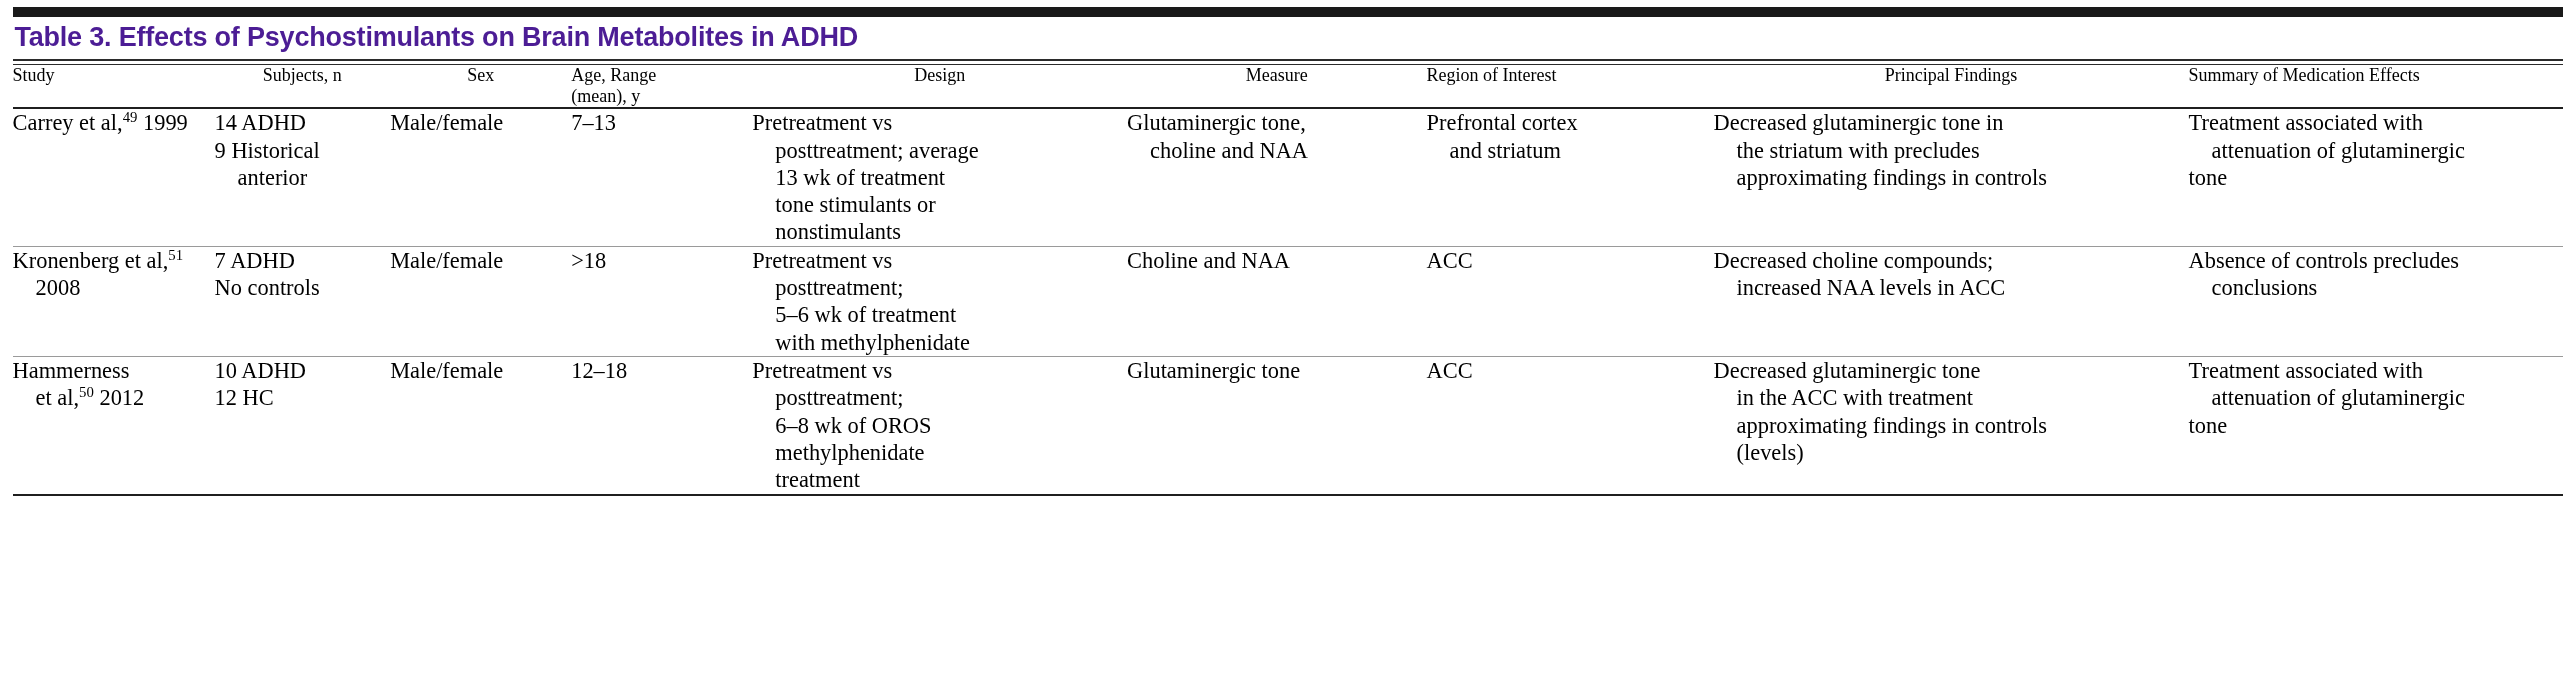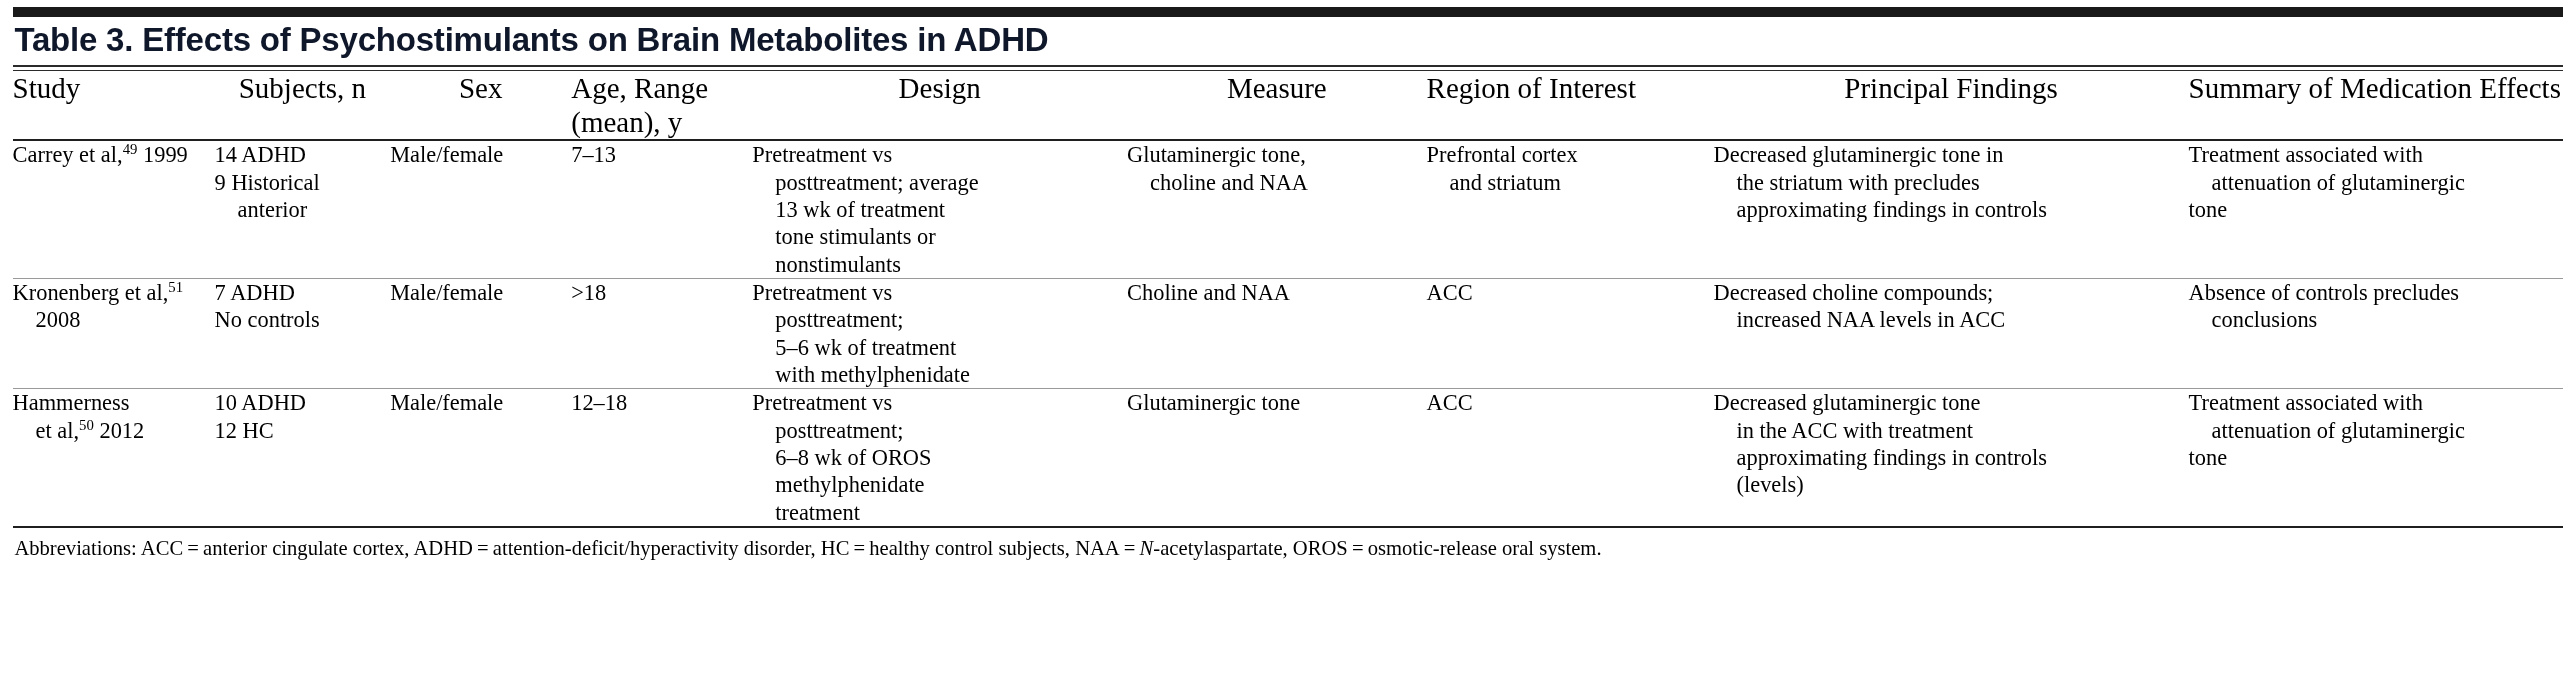--- a/index.html
+++ b/index.html
@@ -25,25 +25,25 @@
   .rule-top {
     height: 10px;
     background: #1a1a1a;
     margin: 7.2px 0 0 0;
   }
 
   
   .table-title {
     font-family: "Liberation Sans", "DejaVu Sans", sans-serif;
     font-weight: bold;
-    font-size: 33px;
+    font-size: 27px;
     line-height: 1.05;
     letter-spacing: -0.2px;
     padding: 6.3px 0 7.2px 1.8px;
-    color: #0f172a;
+    color: #4c1d95;
   }
 
   
   .rule-double {
     border-top: 2.7px solid #2b2b2b;
     border-bottom: 1.8px solid #2b2b2b;
     height: 2.7px;
     margin: 0 0 0 0;
   }
 
@@ -71,21 +71,21 @@
   }
   table.data th, table.data td {
     vertical-align: top;
     padding: 0;
     font-weight: normal;
   }
 
   
   thead th {
     padding: 6.3px 9px 6.3px 0;
-    font-size: 29px;
+    font-size: 18px;
     vertical-align: bottom;
     line-height: 1.18;
   }
 
   
   col.c-study   { width: 145px; }
   col.c-subj    { width: 126px; }
   col.c-sex     { width: 130px; }
   col.c-age     { width: 130px; }
   col.c-design  { width: 269px; }
@@ -312,18 +312,15 @@
           <span>Treatment associated with</span><br>
           <span style="padding-left:23px">attenuation of glutaminergic</span><br>
           <span>tone</span>
         </td>
       </tr>
     </tbody>
   </table>
 
   <div class="rule-bottom"></div>
 
-  <div class="footnote">
-    <span>Abbreviations:</span><span> ACC = anterior cingulate cortex, ADHD = attention-deficit/hyperactivity disorder, HC = healthy control subjects, NAA = </span><i>N</i><span>-acetylaspartate, OROS = osmotic-release oral system.</span>
-  </div>
 
 </div>
 
 
 </body></html>

